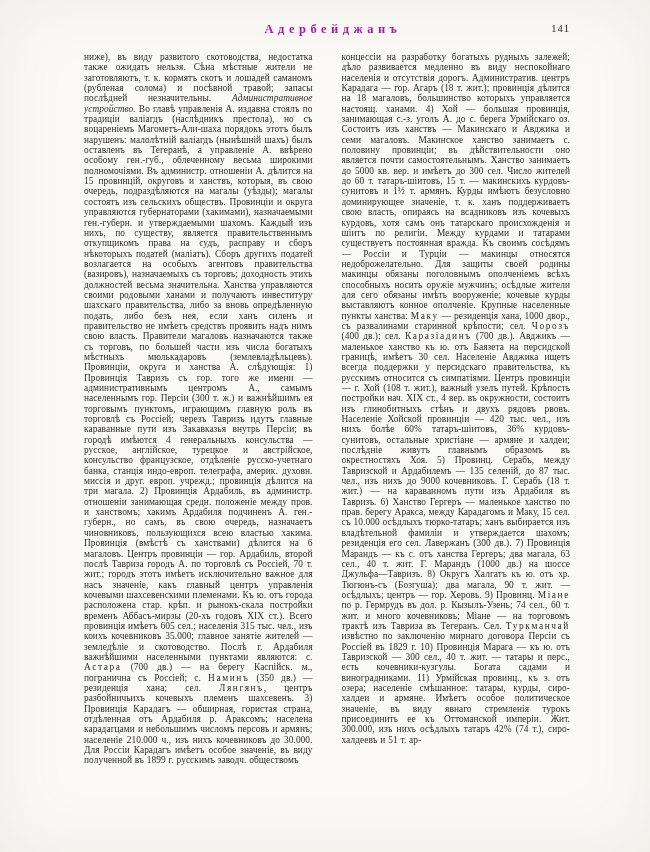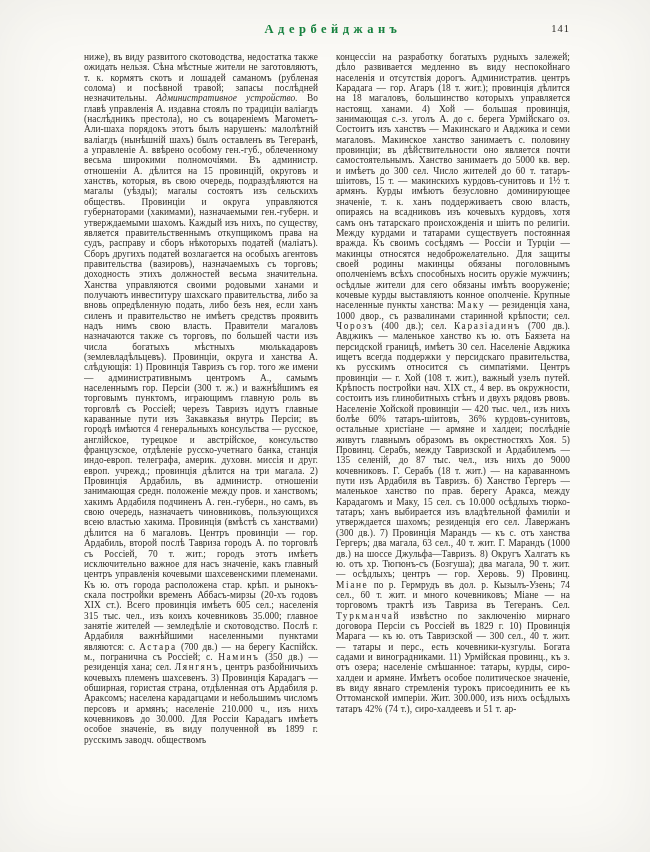--- a/index.html
+++ b/index.html
@@ -24,39 +24,39 @@
     right: 80px;
     height: 18px;
   }
   .running-title {
     position: absolute;
     left: 12px; right: 0;
     text-align: center;
     font-weight: bold;
     font-size: 12.5px;
     letter-spacing: 4.5px;
-    color: #15803d;
+    color: #a21caf;
   }
   .page-number {
     position: absolute;
     right: 0;
     top: 1px;
     font-size: 10.5px;
     letter-spacing: 1px;
     color: #2e2c28;
     margin-left: 28px;
   }
   .text-block {
     position: absolute;
     top: 52px;
     left: 84px;
     right: 80px;
     bottom: 10px;
     display: flex;
-    gap: 18px;
+    gap: 29px;
     font-family: Liberation Serif, serif;
   }
   .col {
     flex: 1 1 0;
     min-width: 0;
     font-size: 9.4px;
     line-height: 10.35px;
     text-align: justify;
     letter-spacing: 0.05px;
     word-spacing: 0.4px;

